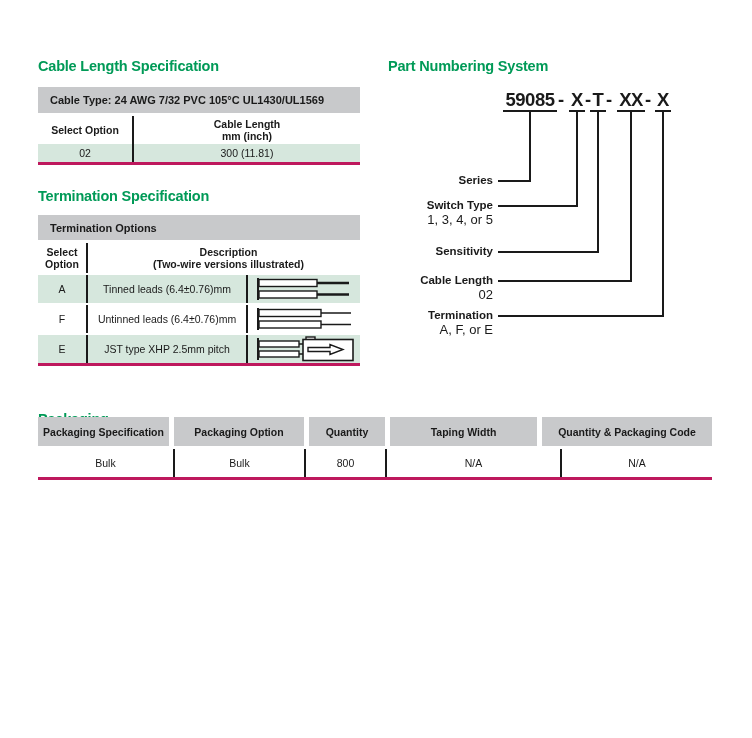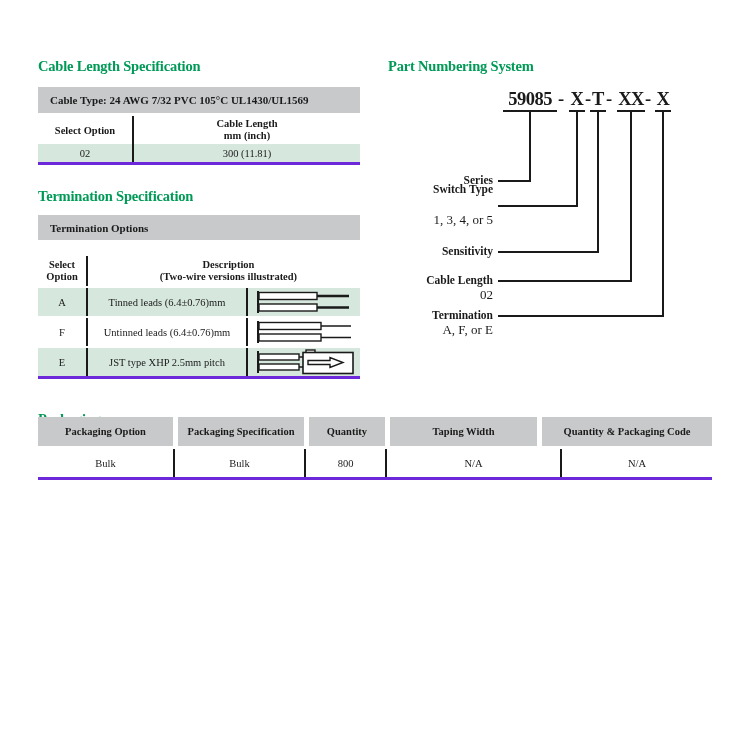--- a/index.html
+++ b/index.html
@@ -1,39 +1,39 @@
 <!DOCTYPE html>
 <html><head>
 <meta charset="utf-8">
 <style>
   html,body{margin:0;padding:0;background:#fff;}
   .page{position:relative;width:752px;height:738px;background:#ffffff;overflow:hidden;
-        font-family:Liberation Serif, serif;color:#1a1a1a;}
+        font-family:Liberation Sans, sans-serif;color:#1a1a1a;}
   .h2{position:absolute;font-size:14.5px;font-weight:bold;color:#009a57;letter-spacing:-0.2px;white-space:nowrap;}
   .abs{position:absolute;}
   
-  .tbl{position:absolute;border-bottom:3px solid #6d28d9;}
+  .tbl{position:absolute;border-bottom:3px solid #be185d;}
   .bar{background:#c8c9cb;font-weight:bold;font-size:11px;padding-left:12px;display:flex;align-items:center;}
   .flexrow{display:flex;box-sizing:border-box;}
   .cell{box-sizing:border-box;display:flex;align-items:center;justify-content:center;text-align:center;}
   .bold{font-weight:bold;}
   .fs10{font-size:10.5px;}
   .greenrow{background:#d6e7dd;}
   .two-line{flex-direction:column;line-height:12.5px;}
   .divR{border-right:2px solid #1a1a1a;}
   .divL{border-left:2px solid #1a1a1a;}
   
   .cable .bar{height:26px;}
   .cable .cols{height:28px;margin-top:3px;}
   .cable .c1{width:96px;}
   .cable .c2{flex:1;}
   .cable .drow{height:18px;}
   
   .term .bar{height:25px;}
-  .term .cols{height:30px;margin-top:16px;gap:9px;}
+  .term .cols{height:30px;margin-top:3px;gap:9px;}
   .term .c1{width:50px;}
   .term .c2{flex:1;}
   .term .trow{height:28px;margin-top:2px;}
   .term .tdesc{width:158px;}
   .term .tillus{flex:1;justify-content:flex-start;padding-left:8px;}
   
   .seg{position:absolute;top:89px;height:21px;line-height:21px;text-align:center;
        font-size:18.5px;font-weight:bold;border-bottom:2.5px solid #1a1a1a;letter-spacing:-0.5px;}
   .dash{position:absolute;top:89px;height:21px;line-height:21px;text-align:center;
         font-size:18.5px;font-weight:bold;}
@@ -148,35 +148,35 @@
   <svg class="abs" style="left:380px;top:112px;" width="372" height="225" viewBox="0 0 372 225">
     <path d="M150,0 V69 H118" stroke="#1a1a1a" stroke-width="2" fill="none"></path>
     <path d="M197,0 V94 H118" stroke="#1a1a1a" stroke-width="2" fill="none"></path>
     <path d="M218,0 V140 H118" stroke="#1a1a1a" stroke-width="2" fill="none"></path>
     <path d="M251,0 V169 H118" stroke="#1a1a1a" stroke-width="2" fill="none"></path>
     <path d="M283,0 V204 H118" stroke="#1a1a1a" stroke-width="2" fill="none"></path>
   </svg>
 
   <div class="abs" style="left:380px;top:0;width:113px;height:340px;">
     <div class="pn-label" style="top:174px;">Series</div>
-    <div class="pn-label" style="top:183px;">Switch Type</div>
+    <div class="pn-label" style="top:199px;">Switch Type</div>
     <div class="pn-sub" style="top:213px;">1, 3, 4, or 5</div>
     <div class="pn-label" style="top:245px;">Sensitivity</div>
     <div class="pn-label" style="top:274px;">Cable Length</div>
     <div class="pn-sub" style="top:288px;">02</div>
     <div class="pn-label" style="top:309px;">Termination</div>
     <div class="pn-sub" style="top:323px;">A, F, or E</div>
   </div>
 
   <div class="h2" style="left:38px;top:411px;">Packaging</div>
 
   <div class="tbl pack" style="left:38px;top:417px;width:674px;">
     <div class="flexrow hdr">
+      <div class="cell pc2">Packaging Specification</div>
       <div class="cell pc1">Packaging Option</div>
-      <div class="cell pc2">Packaging Specification</div>
       <div class="cell pc3">Quantity</div>
       <div class="cell pc5">Taping Width</div>
       <div class="cell pc4">Quantity &amp; Packaging Code</div>
     </div>
     <div class="flexrow body">
       <div class="cell pc1">Bulk</div>
       <div class="cell pc2">Bulk</div>
       <div class="cell pc3">800</div>
       <div class="cell pc4">N/A</div>
       <div class="cell pc5">N/A</div>

